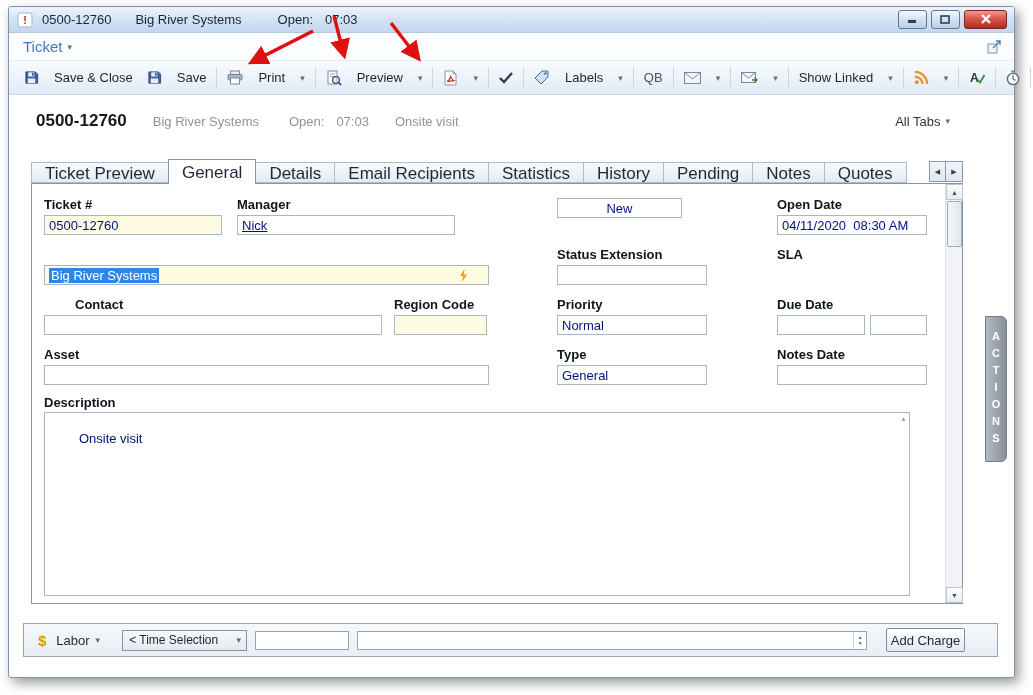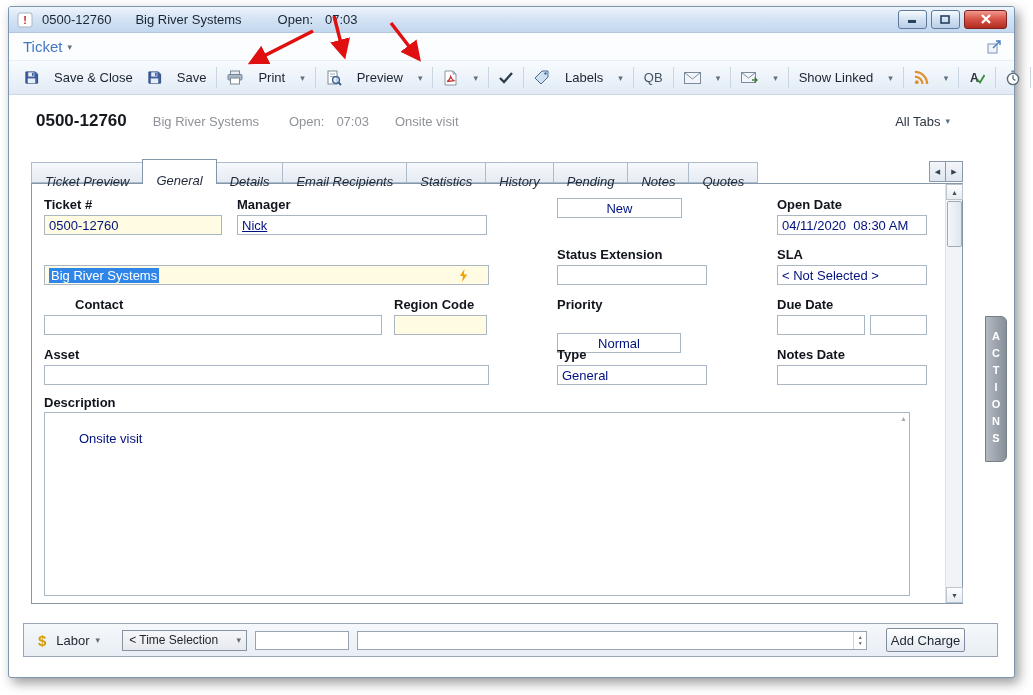--- a/index.html
+++ b/index.html
@@ -50,22 +50,22 @@
   .hdr-id { margin-left:27px; font-size:17px; font-weight:bold; color:#16191f; }
   .hdr-co { margin-left:26px; }
   .hdr-open { margin-left:30px; }
   .hdr-time { margin-left:12px; }
   .hdr-subj { margin-left:26px; }
   .alltabs { margin-left:auto; margin-right:64px; color:#2c3642; display:flex; align-items:center; gap:5px; }
 
   
   .tabstrip { position:absolute; left:22px; top:152px; width:932px; height:24px;
     display:flex; align-items:flex-end; z-index:3; }
-  .tab { height:21px; line-height:21px; padding:8px 13px; font-size:13px; color:#1e2836;
-    background:linear-gradient(#f6f9fc,#e5ebf2); border:1px solid #aebbca; margin-left:-1px;font-style:italic; }
+  .tab { height:21px; line-height:21px; padding:0 13px; font-size:17px; color:#1e2836;
+    background:linear-gradient(#f6f9fc,#e5ebf2); border:1px solid #aebbca; margin-left:-1px; }
   .tab:first-child { margin-left:0; }
   .tab.active { height:25px; line-height:25px; margin-bottom:-1px; background:#fff;
     border:1px solid #8496aa; border-bottom:none; position:relative; z-index:5; }
   .tabscroll { margin-left:auto; display:flex; margin-bottom:1px; }
   .tsbtn { width:17px; height:21px; border:1px solid #8a9aac;
     background:linear-gradient(#f3f6fa,#dfe6ee); font-size:7px; color:#33404e;
     display:flex; align-items:center; justify-content:center; }
   .tsbtn + .tsbtn { border-left:none; }
 
   
@@ -328,21 +328,21 @@
         <span class="tsbtn">▶</span>
       </span>
     </div>
 
     <div class="panel">
 
       <span class="flabel" style="left:12px; top:13px;">Ticket #</span>
       <input class="fld yellow" style="left: 12px; top: 31px; width: 178px;" readonly="" value="0500-12760">
 
       <span class="flabel" style="left:205px; top:13px;text-align:right;">Manager</span>
-      <input class="fld" style="left: 205px; top: 31px; width: 250px; text-decoration: underline;" readonly="" value="Nick">
+      <input class="fld" style="left: 205px; top: 31px; width: 218px; text-decoration: underline;" readonly="" value="Nick">
 
       <span class="flabel" style="left:525px; top:13px;">Status</span>
       <input class="fld" style="left: 525px; top: 14px; width: 125px; text-align: center;" readonly="" value="New">
 
       <span class="flabel" style="left:745px; top:13px;">Open Date</span>
       <input class="fld" style="left: 745px; top: 31px; width: 150px;" readonly="" value="04/11/2020  08:30 AM">
 
       <span class="flabel" style="left:12px; top:80px;margin-left:33px;">Account</span>
       <div class="fld yellow acct" style="left:12px; top:81px; width:445px;">
         <span class="sel">Big River Systems</span>
@@ -350,30 +350,29 @@
       <span class="bolt" style="top:84px; left:427px;">
         <svg width="9" height="13" viewBox="0 0 9 13">
             <path d="M5.5 0 L1 7 h3 L3 13 L8.2 5.5 H4.8 z" fill="#f0a000"></path>
           </svg>
       </span>
 
       <span class="flabel" style="left:525px; top:63px;">Status Extension</span>
       <input class="fld" style="left: 525px; top: 81px; width: 150px;" readonly="" value="">
 
       <span class="flabel" style="left:745px; top:63px;">SLA</span>
-      <input class="fld" style="left: 745px; top: 81px; width: 150px;" readonly="" value="&lt; Not Selected &gt;">
 
       <span class="flabel" style="left:12px; top:113px;margin-left:31px;">Contact</span>
       <input class="fld" style="left: 12px; top: 131px; width: 338px;" readonly="" value="">
 
       <span class="flabel" style="left:362px; top:113px;">Region Code</span>
       <input class="fld yellow" style="left: 362px; top: 131px; width: 93px;" readonly="" value="">
 
       <span class="flabel" style="left:525px; top:113px;">Priority</span>
-      <input class="fld" style="left: 525px; top: 149px; width: 124px; text-align: center;" readonly="" value="Normal">
+      <input class="fld" style="left: 525px; top: 131px; width: 150px;" readonly="" value="Normal">
 
       <span class="flabel" style="left:745px; top:113px;">Due Date</span>
       <input class="fld" style="left: 745px; top: 131px; width: 88px;" readonly="" value="">
       <input class="fld" style="left: 838px; top: 131px; width: 57px;" readonly="" value="">
 
       <span class="flabel" style="left:12px; top:163px;">Asset</span>
       <input class="fld" style="left: 12px; top: 181px; width: 445px;" readonly="" value="">
 
       <span class="flabel" style="left:525px; top:163px;">Type</span>
       <input class="fld" style="left: 525px; top: 181px; width: 150px;" readonly="" value="General">

